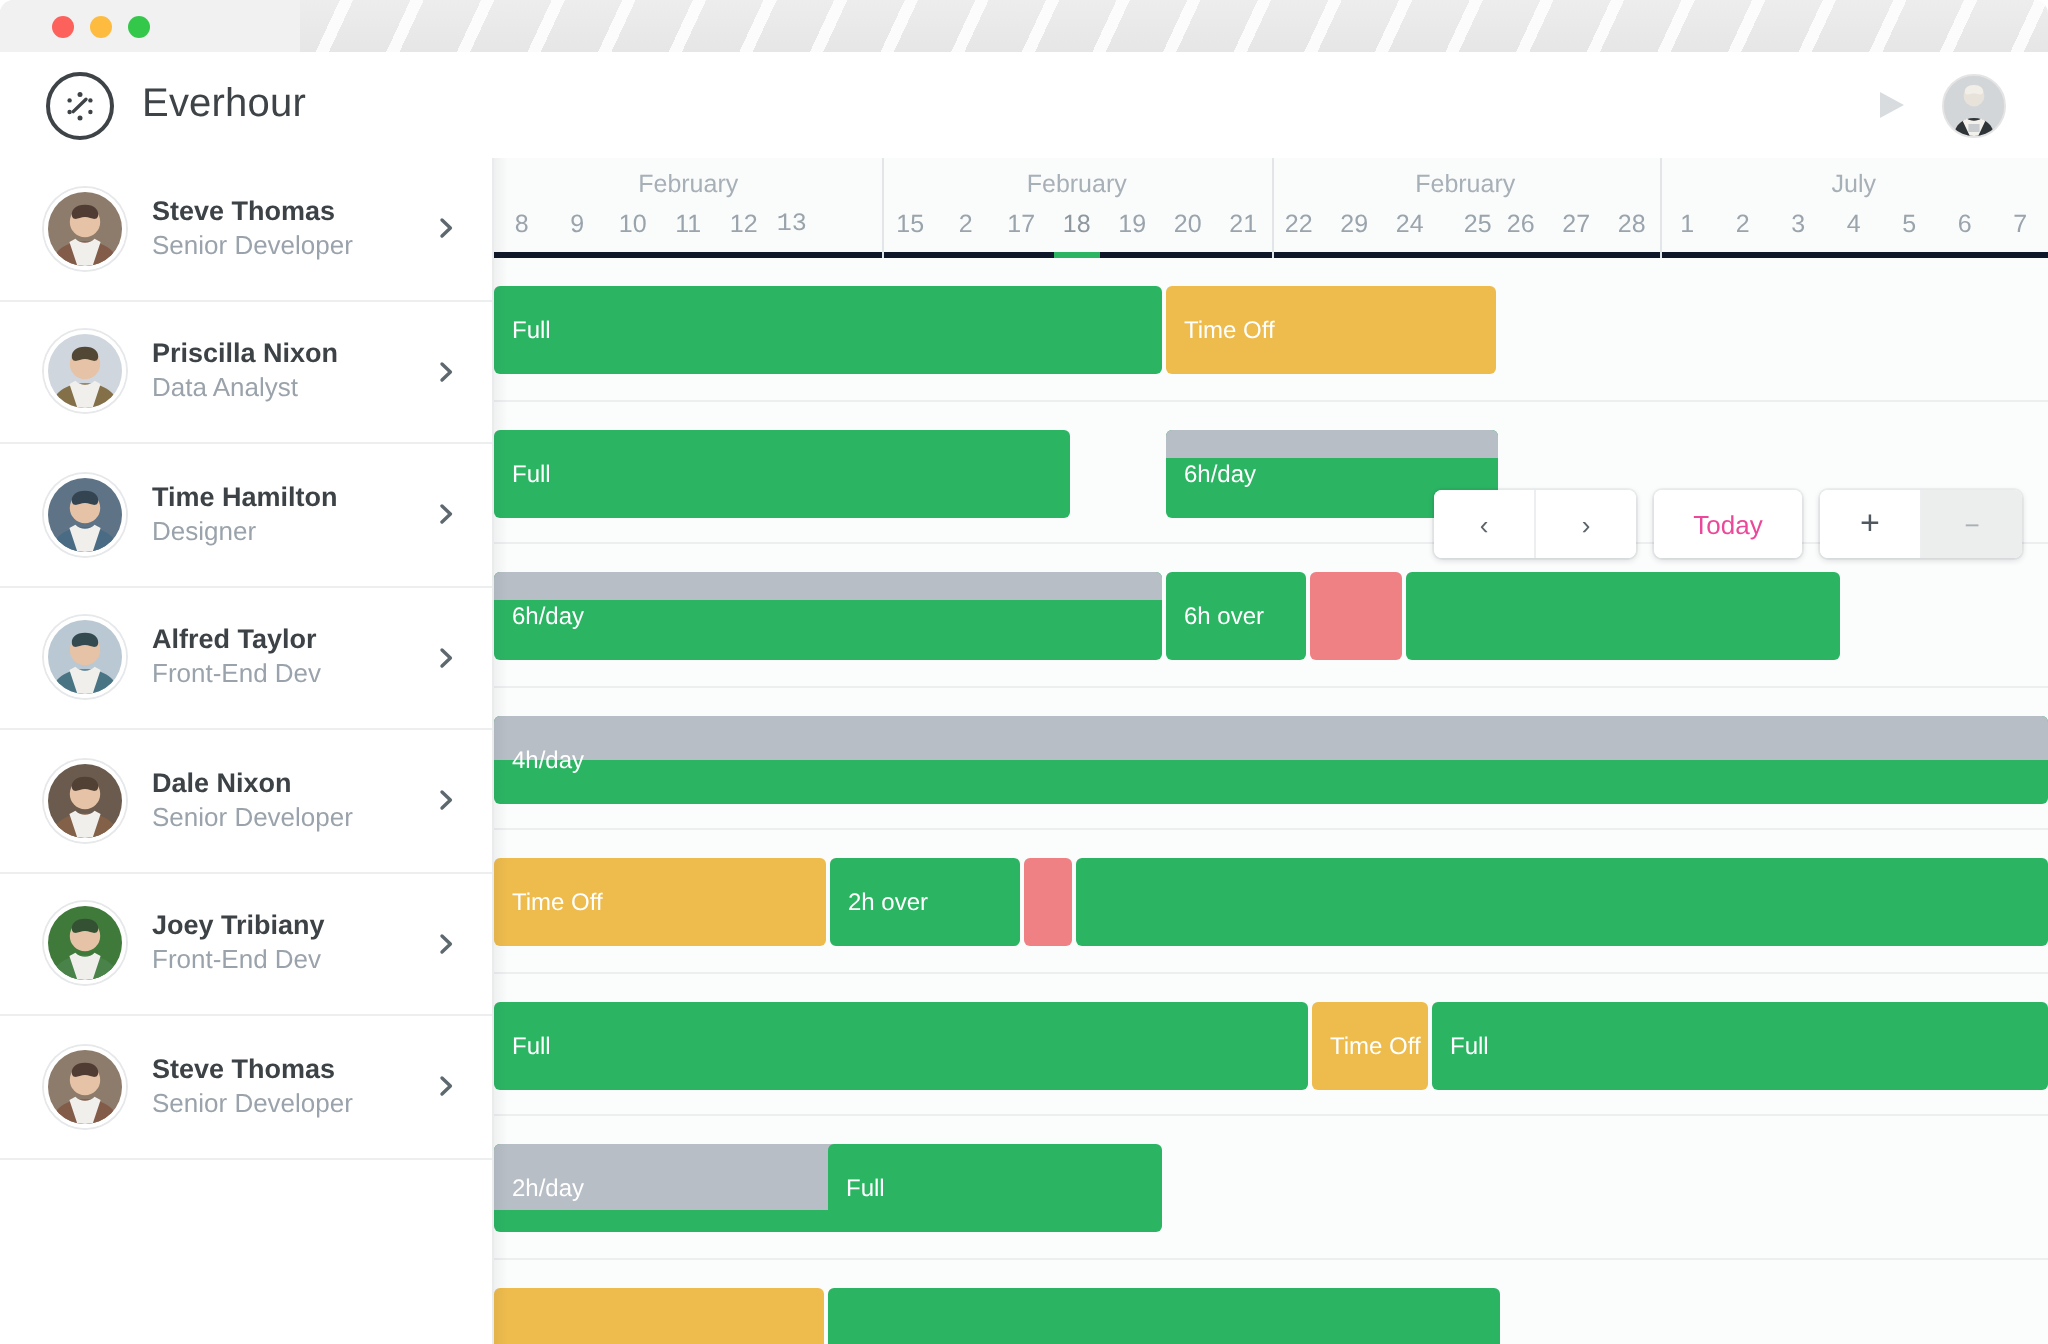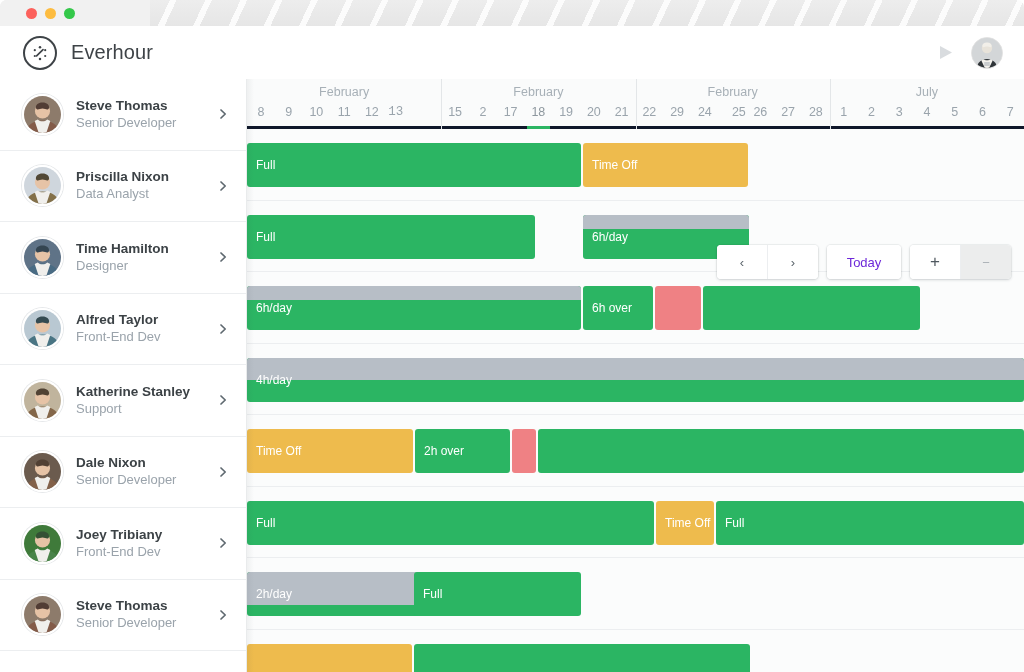--- a/index.html
+++ b/index.html
@@ -133,21 +133,21 @@
   .tb-group{
     display:flex;background:#fff;border-radius:4px;
     box-shadow:0 1px 3px rgba(40,50,60,.18), 0 0 0 1px rgba(40,50,60,.05);
     overflow:hidden;height:34px;
   }
   .tb-btn{
     min-width:32px;padding:0 9px;display:flex;align-items:center;justify-content:center;
     font-size:13px;color:#5c656c;background:#fff;cursor:pointer;
   }
   .tb-btn + .tb-btn{border-left:1px solid #eceef0;}
-  .tb-btn.today{min-width:56px;color:#6d28d9;}
+  .tb-btn.today{min-width:56px;color:#ec4899;}
   .tb-btn.minus{background:#eceded;color:#a9b0b5;}
   .tb-btn.plus{font-size:17px;color:#4f585f;}
 
   .scroll-shadow{
     position:absolute;left:247px;top:0;width:7px;height:593px;
     background:linear-gradient(to right, rgba(40,50,60,.055), rgba(40,50,60,0));
     pointer-events:none;
   }
 </style>
 </head>
@@ -267,38 +267,20 @@
               <div class="m-role">Front-End Dev</div>
             </div>
             <div class="m-chev">
               <svg width="14" height="14" viewBox="0 0 14 14">
                 <path d="M5 3 L9.2 7 L5 11" stroke="#5e686f" stroke-width="1.7" fill="none" stroke-linecap="round" stroke-linejoin="round"></path>
               </svg>
             </div>
           </div>
           <div class="member-row">
             <div class="m-avatar"><svg width="37" height="37" viewBox="0 0 37 37">
-                <rect width="37" height="37" fill="#c0b49d"></rect>
-                <circle cx="18.5" cy="15" r="7.6" fill="#e6c3a6"></circle>
-                <path d="M18.5 6.4c4.6 0 6.6 2.4 6.6 4.8 0 1.3-.6 2-1.5 2.2-1.2.3-3-.9-5.1-.9s-3.9 1.2-5.1.9c-.9-.2-1.5-.9-1.5-2.2 0-2.4 2-4.8 6.6-4.8z" fill="hsl(30,22%,26%)"></path>
-                <path d="M2 37c0-7.5 7-12.4 16.5-12.4S35 29.5 35 37z" fill="hsl(30,28%,40%)"></path>
-                <path d="M13.7 23.4c2.4 2.6 7.2 2.6 9.6 0l3 1.6-4 12h-7.6l-4-12z" fill="#f0efec"></path>
-              </svg></div>
-            <div class="m-text">
-              <div class="m-name">Katherine Stanley</div>
-              <div class="m-role">Support</div>
-            </div>
-            <div class="m-chev">
-              <svg width="14" height="14" viewBox="0 0 14 14">
-                <path d="M5 3 L9.2 7 L5 11" stroke="#5e686f" stroke-width="1.7" fill="none" stroke-linecap="round" stroke-linejoin="round"></path>
-              </svg>
-            </div>
-          </div>
-          <div class="member-row">
-            <div class="m-avatar"><svg width="37" height="37" viewBox="0 0 37 37">
                 <rect width="37" height="37" fill="#6b5b4e"></rect>
                 <circle cx="18.5" cy="15" r="7.6" fill="#e6c3a6"></circle>
                 <path d="M18.5 6.4c4.6 0 6.6 2.4 6.6 4.8 0 1.3-.6 2-1.5 2.2-1.2.3-3-.9-5.1-.9s-3.9 1.2-5.1.9c-.9-.2-1.5-.9-1.5-2.2 0-2.4 2-4.8 6.6-4.8z" fill="hsl(25,22%,26%)"></path>
                 <path d="M2 37c0-7.5 7-12.4 16.5-12.4S35 29.5 35 37z" fill="hsl(25,28%,40%)"></path>
                 <path d="M13.7 23.4c2.4 2.6 7.2 2.6 9.6 0l3 1.6-4 12h-7.6l-4-12z" fill="#f0efec"></path>
               </svg></div>
             <div class="m-text">
               <div class="m-name">Dale Nixon</div>
               <div class="m-role">Senior Developer</div>
             </div>

